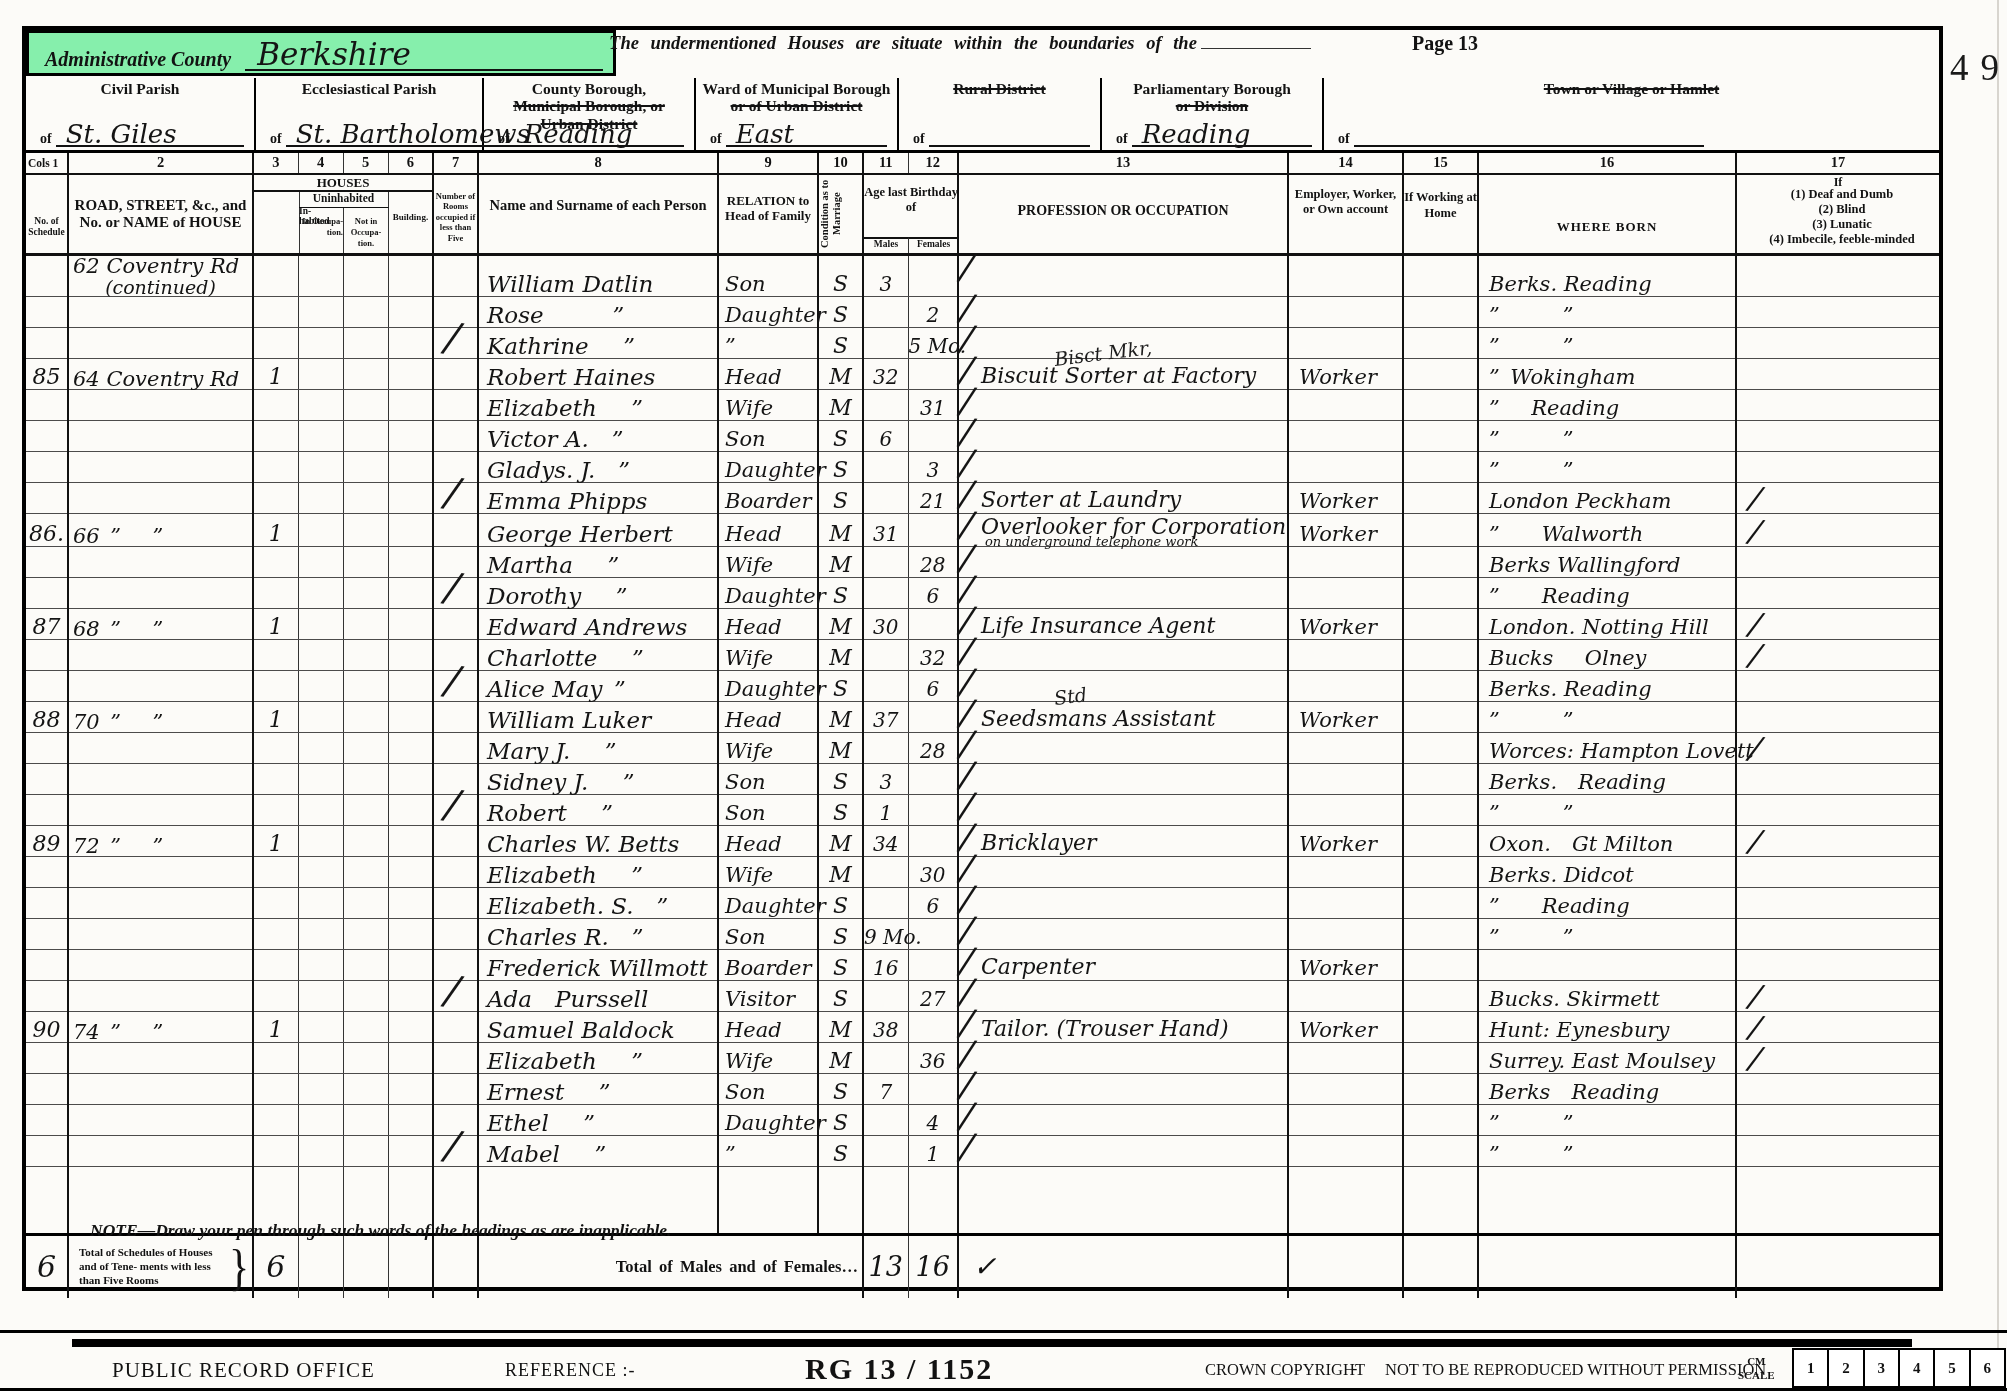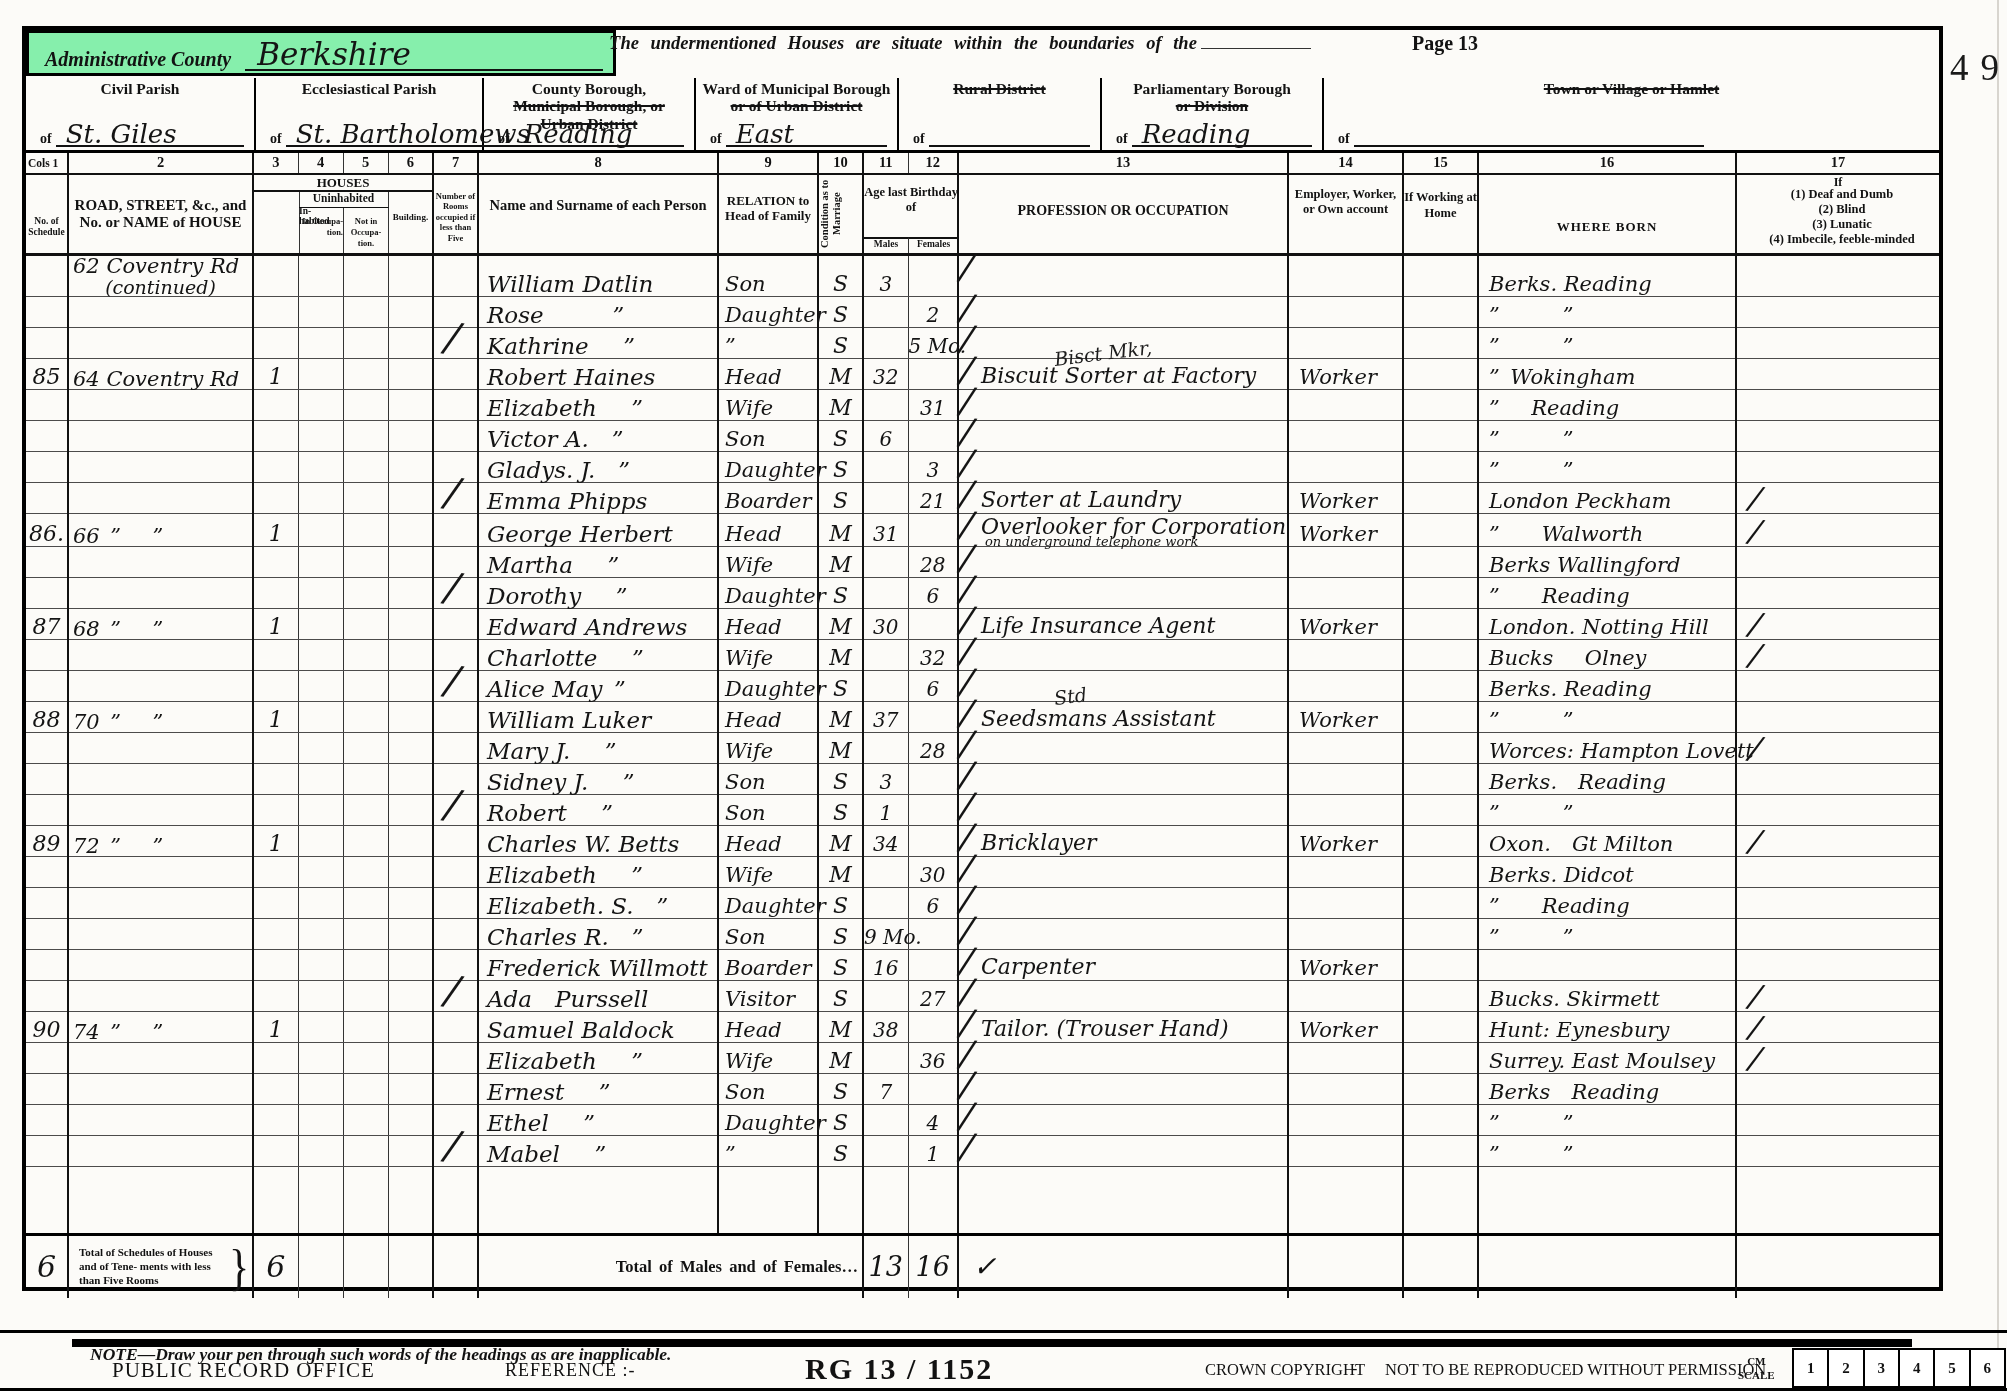--- a/index.html
+++ b/index.html
@@ -97,21 +97,21 @@
   tr.spacer td{height:68px;border-bottom:none;}
   tr.totals td{border-top:3px solid #000;height:64px;vertical-align:middle;}
   .tot-sched{font-size:30px;text-align:center;}
   .tot-label{font-size:11px;font-weight:bold;line-height:1.25;padding-left:10px;display:inline-block;width:150px;vertical-align:middle;}
   .tot-brace{font-size:42px;font-weight:normal;display:inline-block;vertical-align:middle;transform:scaleY(1.2);}
   .tot-houses{font-size:30px;text-align:center;}
   .tot-mflabel{font-size:16.5px;font-weight:bold;text-align:right;padding-right:4px;word-spacing:3px;}
   .tot-num{font-size:27px;text-align:center;}
   .tot-check{font-size:28px;padding-left:14px;}
   
-  .note{position:absolute;left:90px;top:1344px;font-size:17.5px;font-weight:bold;font-style:italic;}
+  .note{position:absolute;left:90px;top:1220px;font-size:17.5px;font-weight:bold;font-style:italic;}
   .bar{position:absolute;background:#000;}
   .footer-text{position:absolute;top:1352px;left:0;width:2007px;height:36px;}
   .f-office{position:absolute;left:112px;top:6px;font-size:21px;letter-spacing:1px;}
   .f-reflabel{position:absolute;left:505px;top:8px;font-size:18px;letter-spacing:1px;}
   .f-ref{position:absolute;left:805px;top:0px;font-size:30px;font-weight:bold;letter-spacing:2px;}
   .f-copy{position:absolute;left:1205px;top:8px;font-size:16.5px;}
   .f-dash{position:absolute;left:1352px;top:8px;font-size:16px;}
   .f-notice{position:absolute;left:1385px;top:8px;font-size:16.5px;}
   .f-cm{position:absolute;left:1738px;top:2px;font-size:11px;font-weight:bold;line-height:1.3;text-align:center;}
   .ruler{position:absolute;left:1792px;top:1348px;width:214px;height:40px;display:flex;border:2px solid #000;box-sizing:border-box;background:#fff;}

